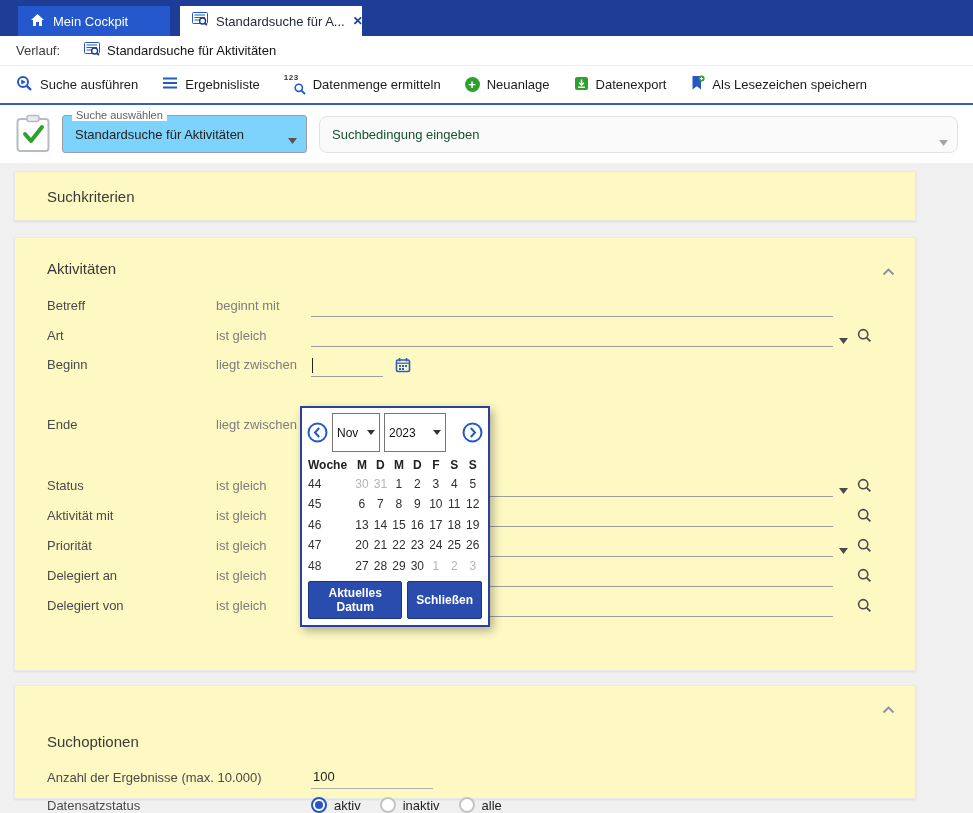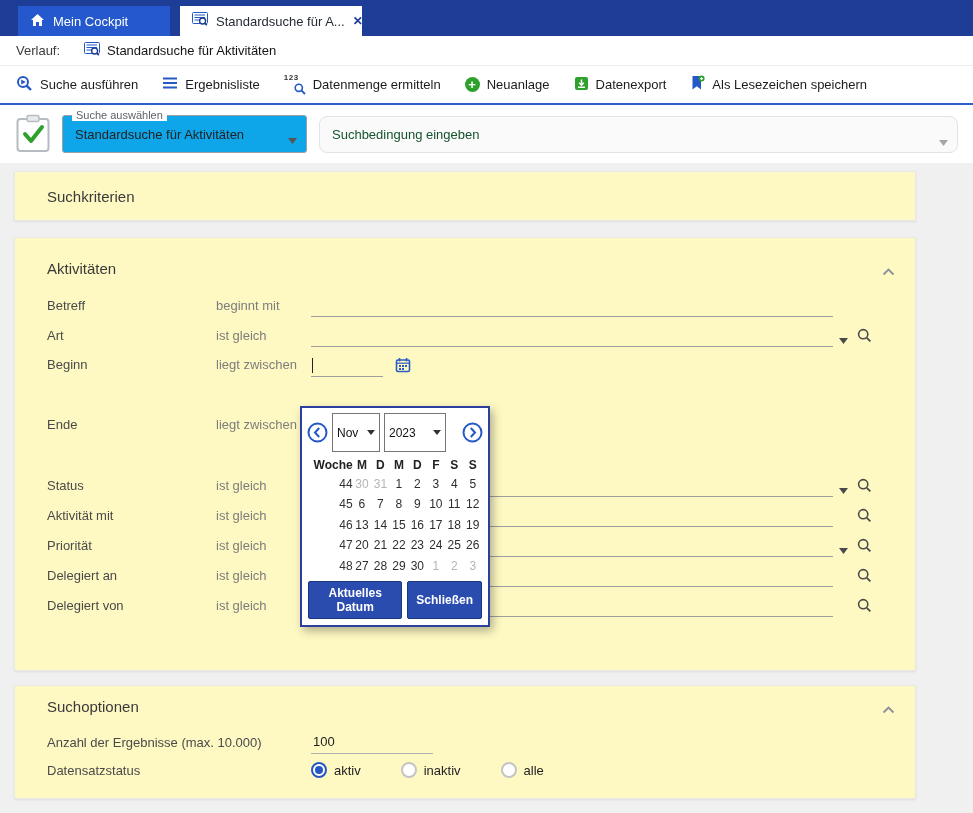--- a/index.html
+++ b/index.html
@@ -23,21 +23,21 @@
   .tb-item{display:flex;align-items:center;gap:7px;color:#1c1c1c;cursor:default;white-space:nowrap;}
   .plus-circle{width:15px;height:15px;border-radius:50%;background:#2da12b;color:#fff;font-weight:bold;font-size:13px;line-height:15px;text-align:center;display:inline-block;}
   .count-icon{position:relative;width:22px;height:18px;}
   .count-num{position:absolute;top:-3px;left:0;font-size:8px;font-weight:bold;color:#333;letter-spacing:.5px;}
   .count-icon svg{position:absolute;right:0;bottom:-1px;}
   .blue-divider{height:2px;background:#2f5ec9;}
 
   
   .select-row{height:58px;background:#fff;display:flex;align-items:center;padding:0 15px 0 16px;gap:12px;box-sizing:border-box;}
   .module-icon{flex:0 0 34px;display:flex;}
-  .outlined-select{position:relative;width:245px;height:38px;border:1px solid #9aa0a6;border-radius:3px;box-sizing:border-box;display:flex;align-items:center;padding:0 26px 0 12px;background:#0ea5e9;cursor:default;}
+  .outlined-select{position:relative;width:245px;height:38px;border:1px solid #9aa0a6;border-radius:3px;box-sizing:border-box;display:flex;align-items:center;padding:0 26px 0 12px;background:#7dd3fc;cursor:default;}
   .outlined-select .flabel{position:absolute;top:-7px;left:9px;background:#fff;padding:0 4px;font-size:11px;color:#5f6368;}
   .sel-caret{position:absolute;right:9px;top:16px;}
   .condition-box{flex:1;height:37px;background:#fafafa;border:1px solid #e3e3e3;border-radius:8px;display:flex;align-items:center;padding:0 26px 0 12px;position:relative;color:#14532d;box-sizing:border-box;}
   .condition-box .sel-caret{top:17px;}
 
   
   .content{background:#f0f0f1;height:650px;padding-top:8px;box-sizing:border-box;}
   .card{background:#fef9c3;width:902px;margin-left:14px;box-shadow:0 1px 2px rgba(0,0,0,.08);border:1px solid #e9e9e9;box-sizing:border-box;position:relative;}
   .card-title{font-size:15px;color:#3a3a3a;}
   .card-criteria{height:50px;display:flex;align-items:center;padding-left:32px;}
@@ -60,36 +60,36 @@
 
   
   .cal-popup{position:absolute;left:285px;top:168px;width:190px;height:221px;background:#fff;border:2px solid #2b3f9e;box-shadow:3px 4px 9px rgba(0,0,0,.3);z-index:5;display:flex;flex-direction:column;box-sizing:border-box;}
   .cal-head{display:flex;align-items:center;gap:4px;padding:5px 5px 3px;}
   .cal-nav{width:21px;height:21px;display:inline-flex;cursor:default;}
   .nav-right{margin-left:auto;}
   .cal-select{height:39px;border:1px solid #767676;background:#fff;display:flex;align-items:center;justify-content:space-between;padding:0 4px;font-size:12px;color:#111;box-sizing:border-box;cursor:default;}
   .sel-month{width:48px;}
   .sel-year{width:62px;}
   .cal-dayhead{display:flex;padding:3px 6px 1px;font-weight:bold;font-size:12px;color:#222;align-items:center;height:20px;box-sizing:border-box;}
-  .cal-weekcol{width:46px;text-align:right;}
+  .cal-weekcol{width:46px;}
   .cal-daycell{width:19px;text-align:center;}
   .cal-week{display:flex;padding:0 6px;height:23px;align-items:center;font-size:12px;color:#2e2e2e;box-sizing:border-box;}
   .cal-week .cal-weekcol{color:#333;}
   .muted{color:#b5b5b5;}
   .cal-foot{margin-top:auto;display:flex;gap:5px;padding:5px 6px 6px;}
   .cal-btn{background:#2a4cae;border:1px solid #1c3583;color:#fff;font-size:12px;font-weight:bold;padding:4px 8px;border-radius:2px;font-family:inherit;cursor:default;}
 
   
   .card-options{height:114px;margin-top:14px;padding-top:12px;}
-  .card-options .card-title{margin-left:32px;display:block;height:18px;}
+  .card-options .card-title{margin-left:32px;display:block;height:18px;margin-top:35px;}
   .opt-row{display:flex;align-items:center;height:28px;padding-left:32px;box-sizing:border-box;}
   .opt-row.first{margin-top:12px;}
   .opt-label{width:264px;color:#4a4a4a;}
   .opt-value-line{width:120px;border-bottom:1px solid #b0b0b0;height:22px;line-height:22px;padding-left:2px;color:#222;}
-  .radio-group{display:flex;gap:40px;align-items:center;}
+  .radio-group{display:flex;gap:19px;align-items:center;}
   .radio{display:flex;align-items:center;gap:7px;cursor:default;}
   .radio-circle{width:16px;height:16px;border-radius:50%;border:2px solid #c4c4c4;box-sizing:border-box;background:#fff;position:relative;}
   .radio-selected .radio-circle{border-color:#2456c6;}
   .radio-selected .radio-circle::after{content:"";position:absolute;left:2px;top:2px;width:8px;height:8px;border-radius:50%;background:#2456c6;}
 </style>
 </head>
 <body>
 
 <div class="app">
 

